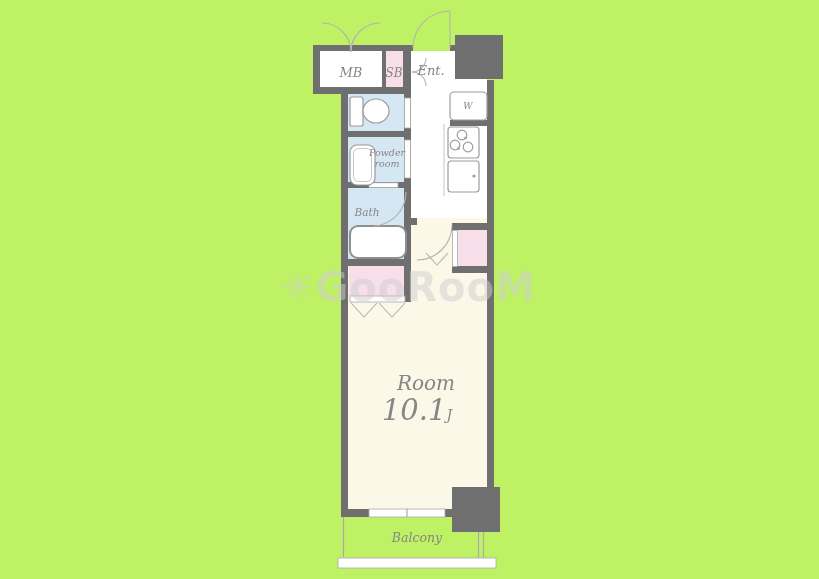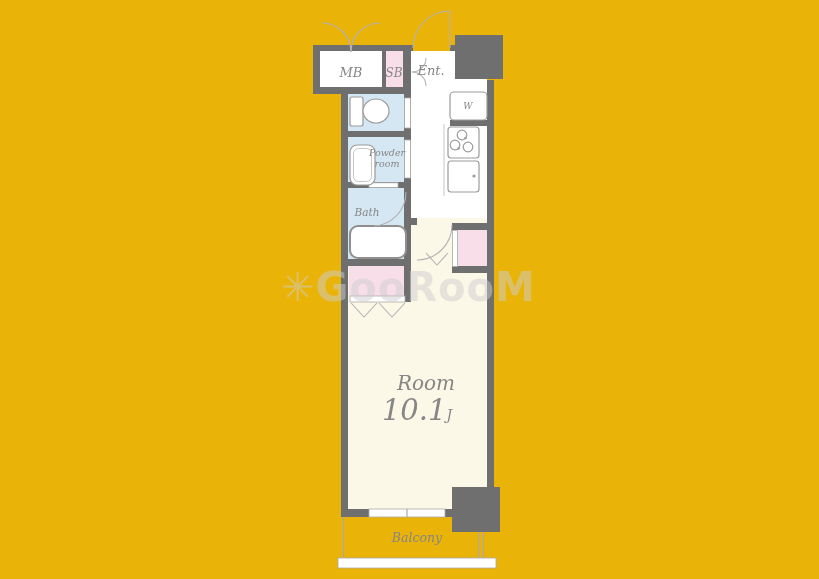--- a/index.html
+++ b/index.html
@@ -1,16 +1,16 @@
 <!DOCTYPE html>
 <html><head>
 <meta charset="utf-8">
 <style>
   html,body{margin:0;padding:0;background:#ffffff;}
-  .canvas{position:relative;width:819px;height:579px;background:#eab308;overflow:hidden;}
+  .canvas{position:relative;width:819px;height:579px;background:#bef264;overflow:hidden;}
   svg{position:absolute;left:0;top:0;}
   .wall{fill:#6f6f6f;shape-rendering:crispEdges;}
   .blue{fill:#d5e7f2;}
   .pink{fill:#f8dee9;}
   .cream{fill:#fcf8e7;}
   .white{fill:#ffffff;}
   .fx{fill:#ffffff;stroke:#9c9c9c;stroke-width:1.2;}
   .fxin{fill:none;stroke:#c6c6c6;stroke-width:1;}
   .arc{fill:none;stroke:#b3b3b3;stroke-width:1.1;}
   .thin{fill:#ffffff;stroke:#aaaaaa;stroke-width:0.8;}

